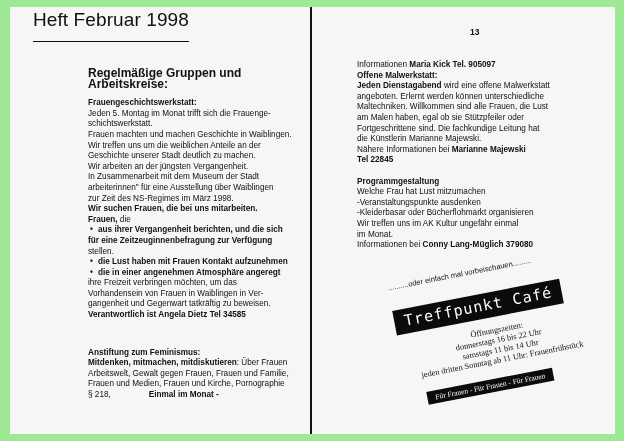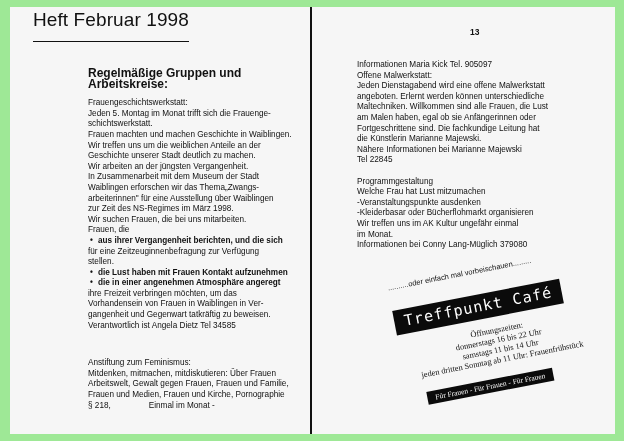--- a/index.html
+++ b/index.html
@@ -21,21 +21,21 @@
     position: absolute; left: 33px; top: 9px;
     font-size: 19px; color: #111; letter-spacing: 0.1px;
     border-bottom: 1.5px solid #111; line-height: 22px; padding-bottom: 10px;
   }
   .col {
     position: absolute; color: #111; font-size: 8.2px; line-height: 10.6px;
   }
   .col-left { left: 88px; top: 68px; width: 225px; }
   .col-right { left: 357px; top: 60px; width: 235px; }
   .heading-big { font-weight: bold; font-size: 12px; margin-bottom: 9px; }
-  .b { font-weight: normal; }
+  .b { font-weight: bold; }
   p { margin: 0; }
   .bullet { padding-left: 10px; position: relative; font-weight: bold; }
   .bullet::before { content: "•"; position: absolute; left: 2px; top: 0; }
   .gap { height: 10.6px; }
   .gap2 { height: 27px; }
   .page-num {
     position: absolute; left: 470px; top: 27px; font-size: 8.5px; font-weight: bold; color: #111;
   }
   .ad {
     position: absolute; left: 380px; top: 255px; width: 220px; height: 175px;
@@ -69,21 +69,20 @@
   <p class="heading-big">Regelmäßige Gruppen und Arbeitskreise:</p>
 
   <p class="b">Frauengeschichtswerkstatt:</p>
   <p>Jeden 5. Montag im Monat trifft sich die Frauenge-</p>
   <p>schichtswerkstatt.</p>
   <p>Frauen machten und machen Geschichte in Waiblingen.</p>
   <p>Wir treffen uns um die weiblichen Anteile an der</p>
   <p>Geschichte unserer Stadt deutlich zu machen.</p>
   <p>Wir arbeiten an der jüngsten Vergangenheit.</p>
   <p>In Zusammenarbeit mit dem Museum der Stadt</p>
-  <p>Waiblingen erforschen wir das Thema„Zwangs-</p>
   <p>arbeiterinnen" für eine Ausstellung über Waiblingen</p>
   <p>zur Zeit des NS-Regimes im März 1998.</p>
   <p class="b">Wir suchen Frauen, die bei uns mitarbeiten.</p>
   <p><span class="b">Frauen,</span><span> die</span></p>
   <p class="bullet"><span>aus ihrer Vergangenheit berichten, und die sich</span></p>
   <p class="b">für eine Zeitzeuginnenbefragung zur Verfügung</p>
   <p>stellen.</p>
   <p class="bullet"><span>die Lust haben mit Frauen Kontakt aufzunehmen</span></p>
   <p class="bullet"><span>die in einer angenehmen Atmosphäre angeregt</span></p>
   <p>ihre Freizeit verbringen möchten, um das</p>
@@ -101,21 +100,21 @@
 </div>
 
 <div class="page-num">13</div>
 
 <div class="col col-right">
   <p><span>Informationen </span><span class="b">Maria Kick Tel.   905097</span></p>
   <p class="b">Offene Malwerkstatt:</p>
   <p><span class="b">Jeden Dienstagabend</span><span> wird eine offene Malwerkstatt</span></p>
   <p>angeboten. Erlernt werden können unterschiedliche</p>
   <p>Maltechniken. Willkommen sind alle Frauen, die Lust</p>
-  <p>am Malen haben, egal ob sie Anfängerinnen oder</p>
+  <p>am Malen haben, egal ob sie Stützpfeiler oder</p>
   <p>Fortgeschrittene sind. Die fachkundige Leitung hat</p>
   <p>die Künstlerin Marianne Majewski.</p>
   <p><span>Nähere Informationen bei </span><span class="b">Marianne Majewski</span></p>
   <p class="b">Tel 22845</p>
 
   <div class="gap"></div>
 
   <p class="b">Programmgestaltung</p>
   <p>Welche Frau hat Lust mitzumachen</p>
   <p>-Veranstaltungspunkte ausdenken</p>

